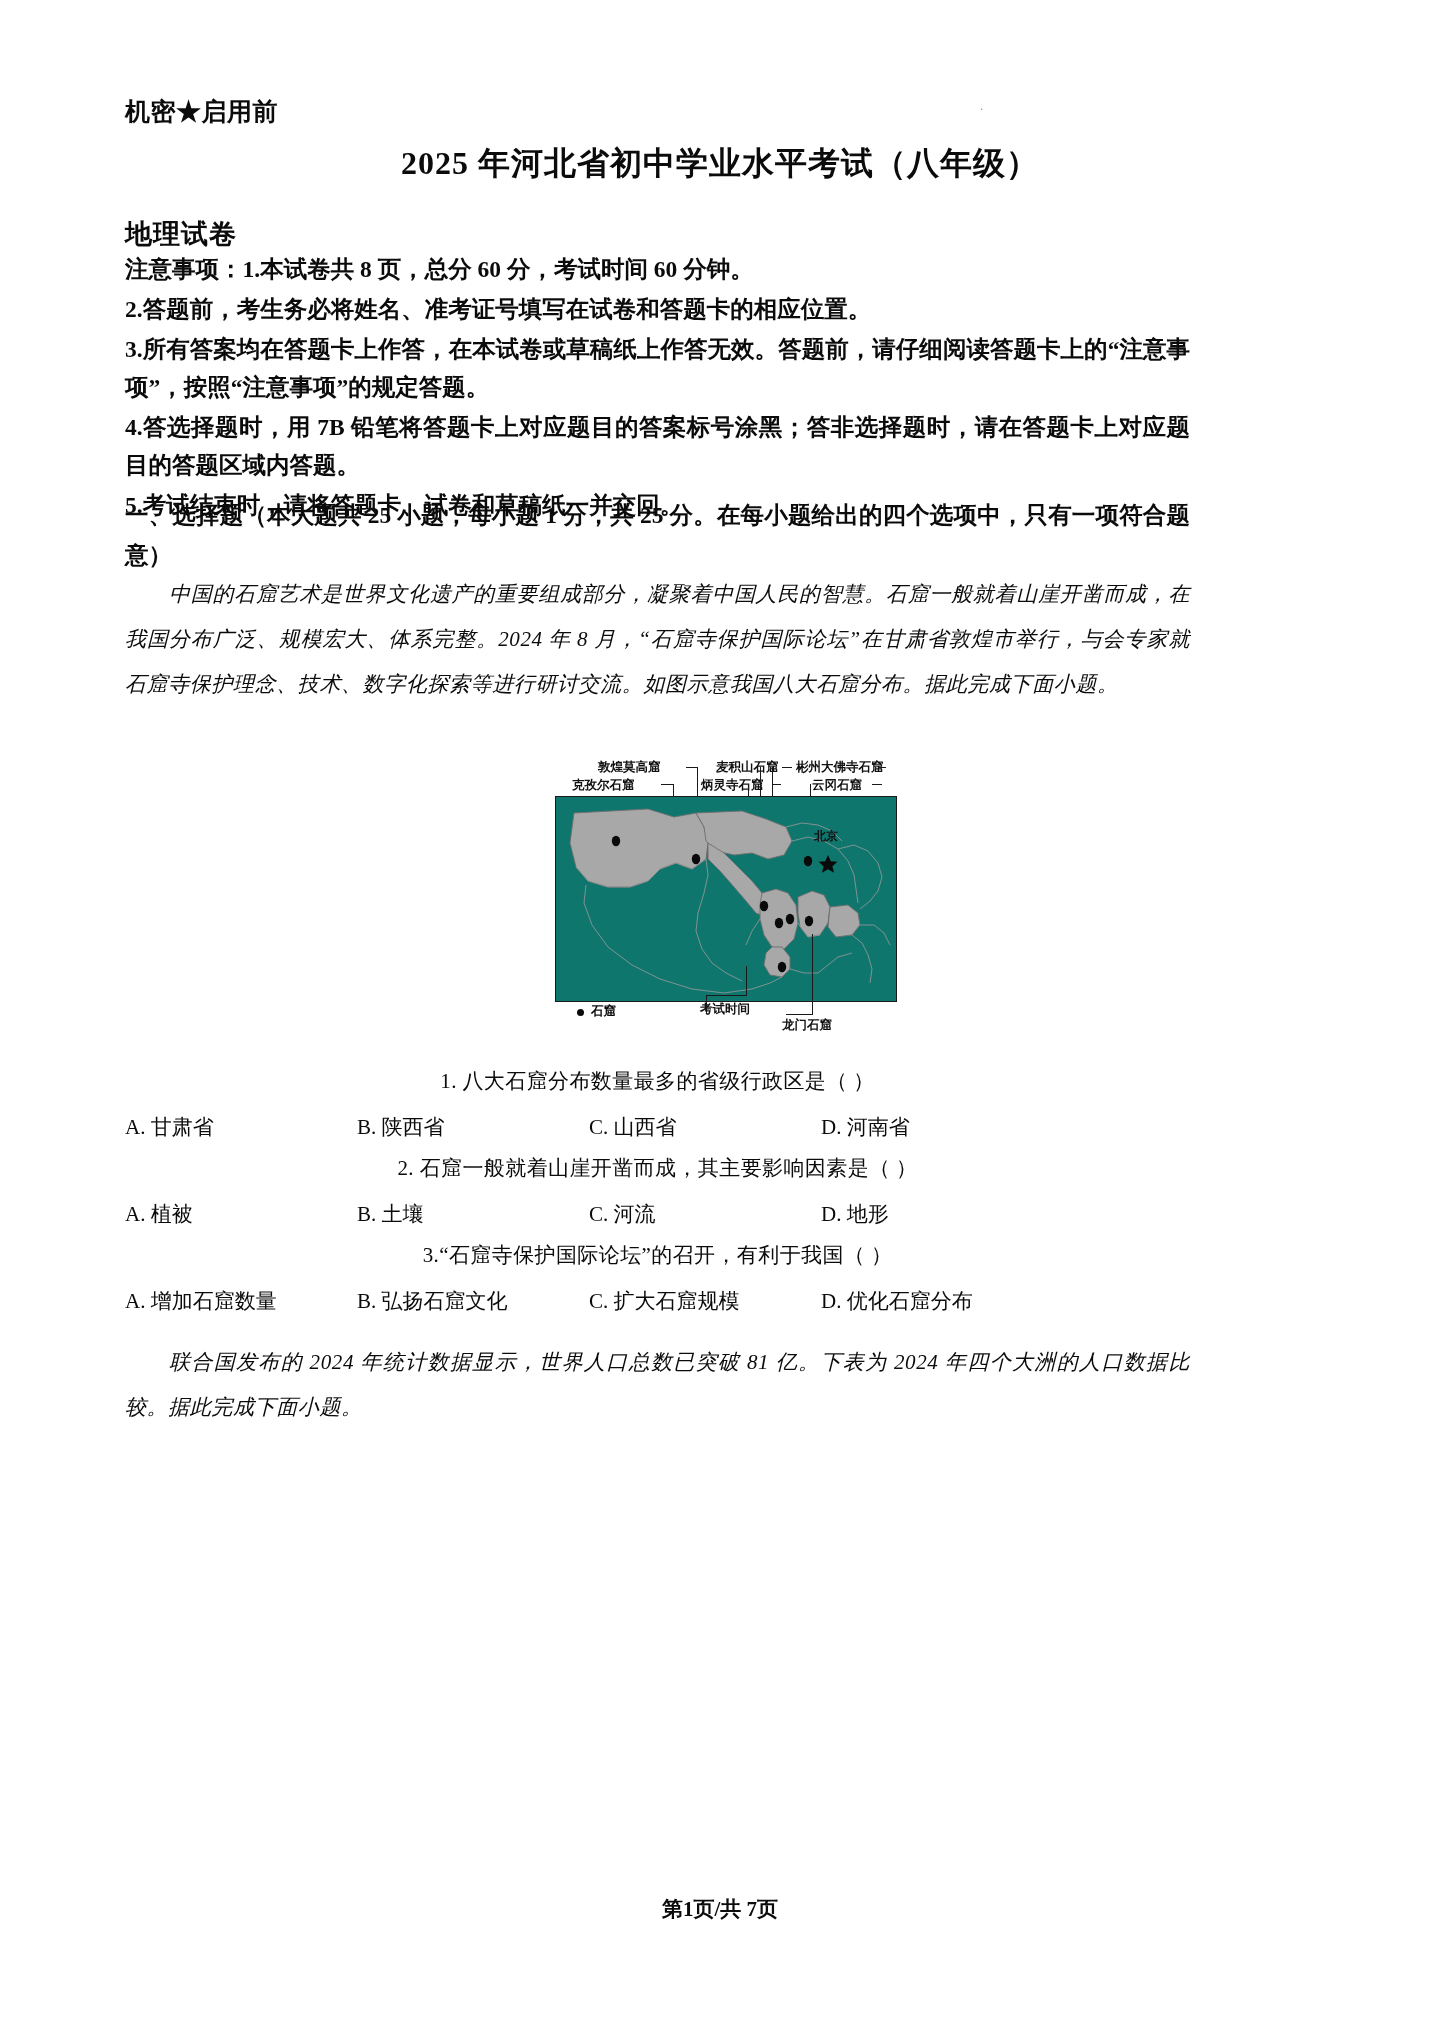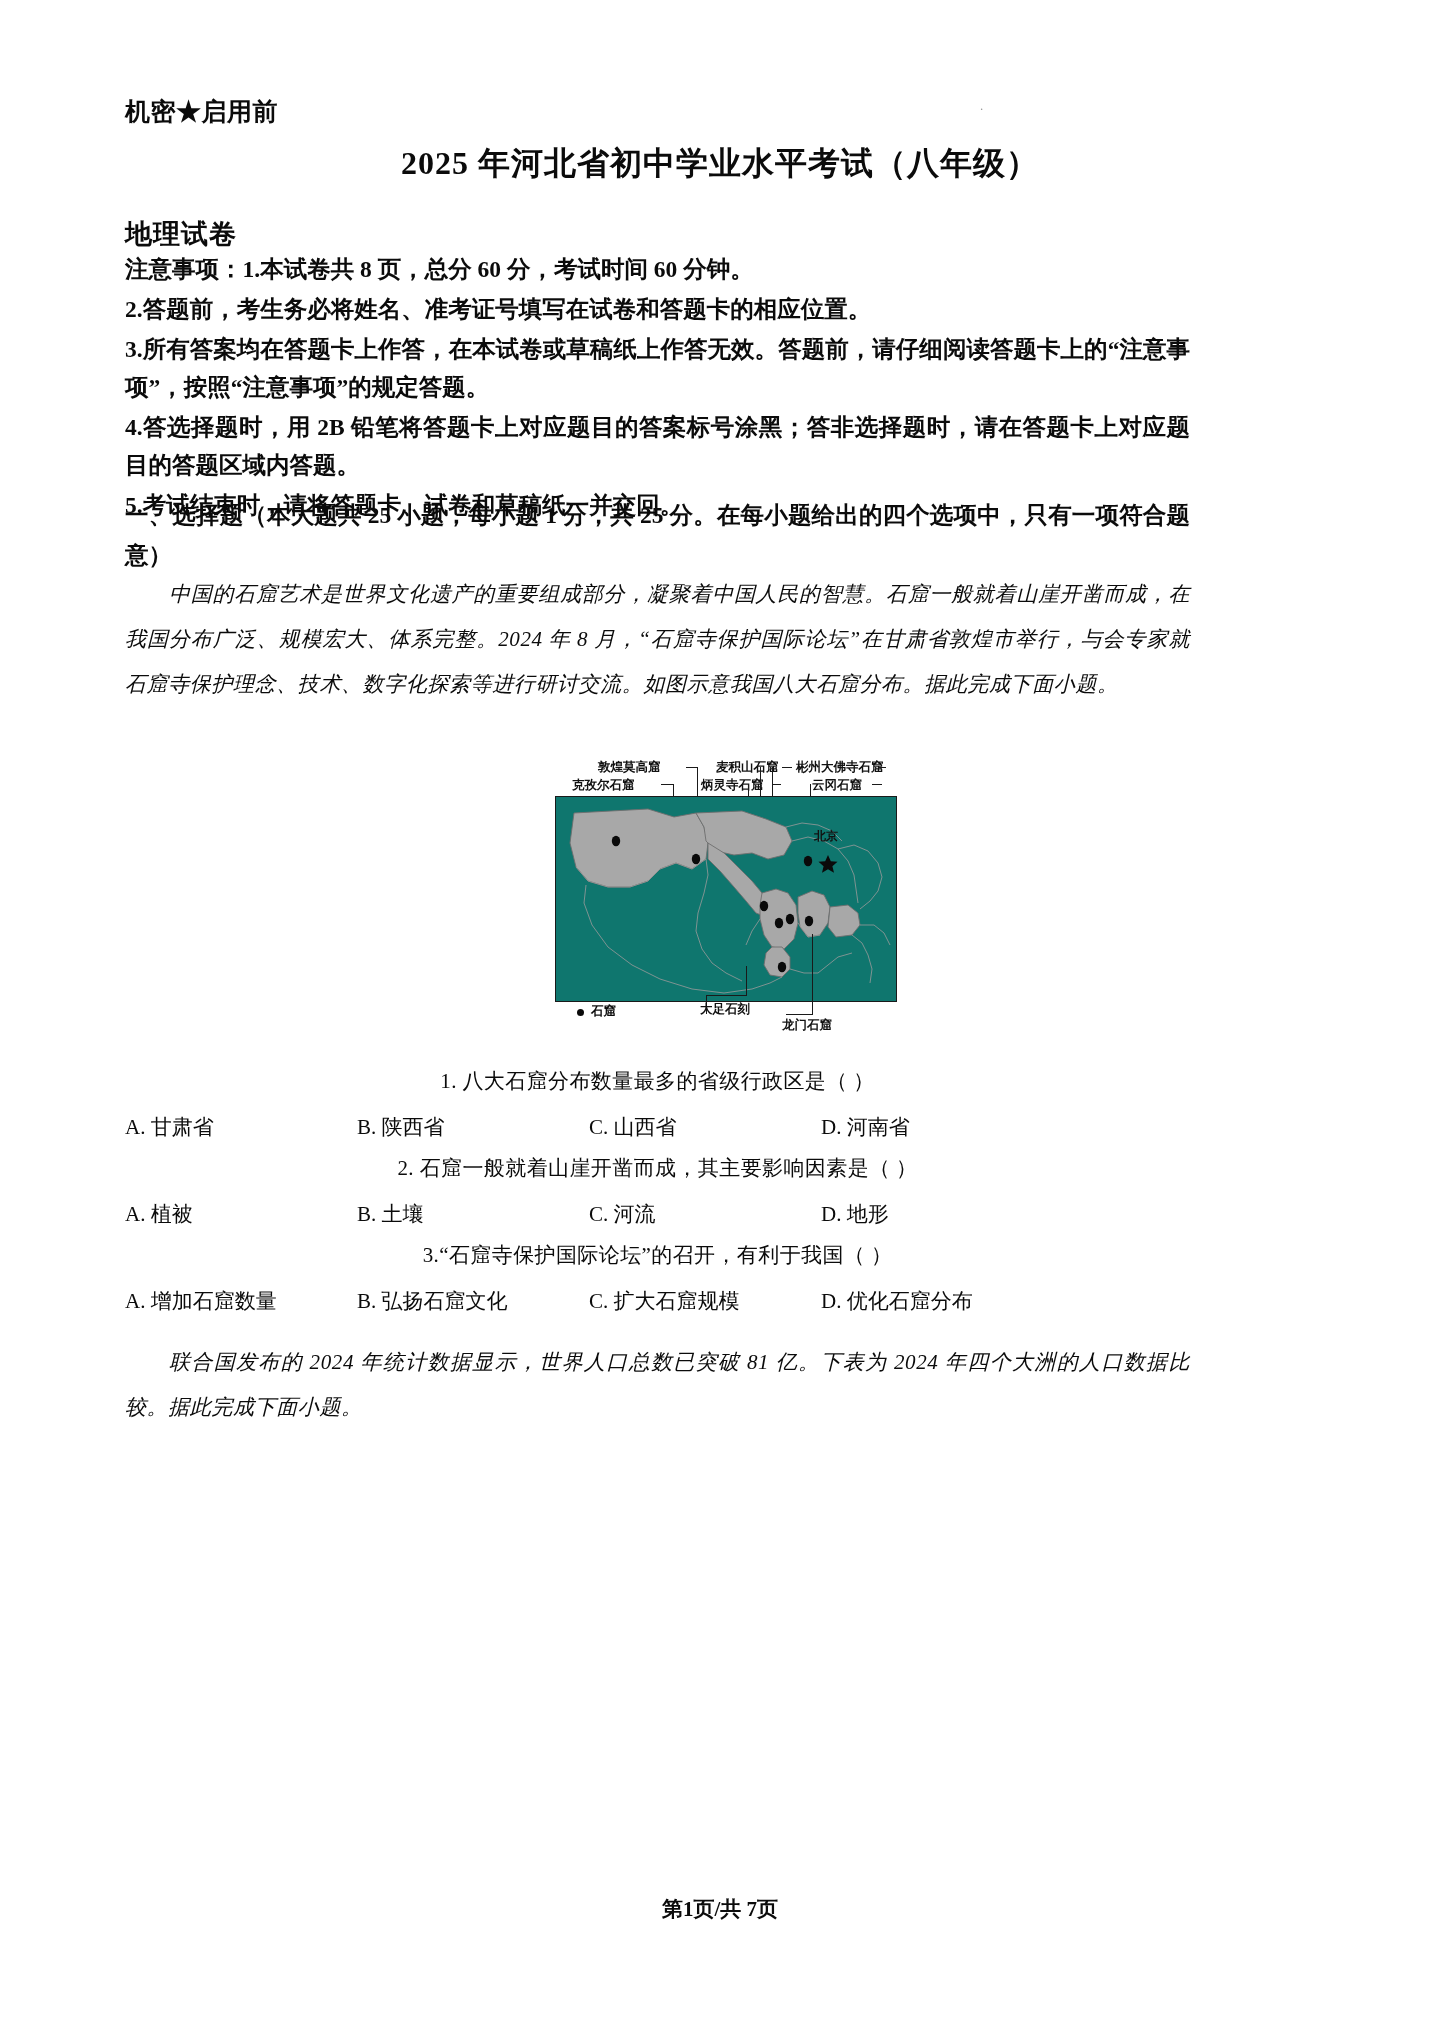--- a/index.html
+++ b/index.html
@@ -138,21 +138,21 @@
 
   <div class="confidential">机密★启用前</div>
   <div class="dot-mark">.</div>
   <div class="title-main">2025 年河北省初中学业水平考试（八年级）</div>
   <div class="title-sub">地理试卷</div>
 
   <div class="notices">
     <p class="notice-line">注意事项：1.本试卷共 8 页，总分 60 分，考试时间 60 分钟。</p>
     <p class="notice-line">2.答题前，考生务必将姓名、准考证号填写在试卷和答题卡的相应位置。</p>
     <p class="notice-line n3">3.所有答案均在答题卡上作答，在本试卷或草稿纸上作答无效。答题前，请仔细阅读答题卡上的“注意事项”，按照“注意事项”的规定答题。</p>
-    <p class="notice-line n4">4.答选择题时，用 2B 铅笔将答题卡上对应题目的答案标号涂黑；答非选择题时，请在答题卡上对应题目的答题区域内答题。</p>
+    <p class="notice-line n4">4.答选择题时，用 7B 铅笔将答题卡上对应题目的答案标号涂黑；答非选择题时，请在答题卡上对应题目的答题区域内答题。</p>
     <p class="notice-line">5.考试结束时，请将答题卡、试卷和草稿纸一并交回。</p>
   </div>
 
   <div class="sec-heading">一、选择题（本大题共 25 小题，每小题 1 分，共 25 分。在每小题给出的四个选项中，只有一项符合题意）</div>
 
   <div class="passage" id="passage-1">中国的石窟艺术是世界文化遗产的重要组成部分，凝聚着中国人民的智慧。石窟一般就着山崖开凿而成，在我国分布广泛、规模宏大、体系完整。2024 年 8 月，“石窟寺保护国际论坛”在甘肃省敦煌市举行，与会专家就石窟寺保护理念、技术、数字化探索等进行研讨交流。如图示意我国八大石窟分布。据此完成下面小题。</div>
 
   <div class="figure">
     <div class="map-wrap">
 
@@ -233,21 +233,21 @@
         <div class="bj-label" style="left:258px; top:31px;">北京</div>
       </div>
 
       <div class="lead lead-v" style="left:226px; top:214px; height:30px;"></div>
       <div class="lead lead-h" style="left:186px; top:243px; width:41px;"></div>
       <div class="lead lead-v" style="left:186px; top:243px; height:19px;"></div>
 
       <div class="lead lead-v" style="left:292px; top:182px; height:80px;"></div>
       <div class="lead lead-h" style="left:266px; top:262px; width:27px;"></div>
 
-      <div class="lbl" style="left:180px; top:250px;">大足石刻</div>
+      <div class="lbl" style="left:180px; top:250px;">考试时间</div>
       <div class="lbl" style="left:262px; top:266px;">龙门石窟</div>
 
       <div class="legend-dot" style="left:57px; top:257px;"></div>
       <div class="legend-text" style="left:71px; top:251px;">石窟</div>
     </div>
   </div>
 
   <div class="q" style="top:1064px;">1. 八大石窟分布数量最多的省级行政区是（    ）</div>
   <div class="opts" style="top:1110px;">
     <span class="o1">A. 甘肃省</span>

